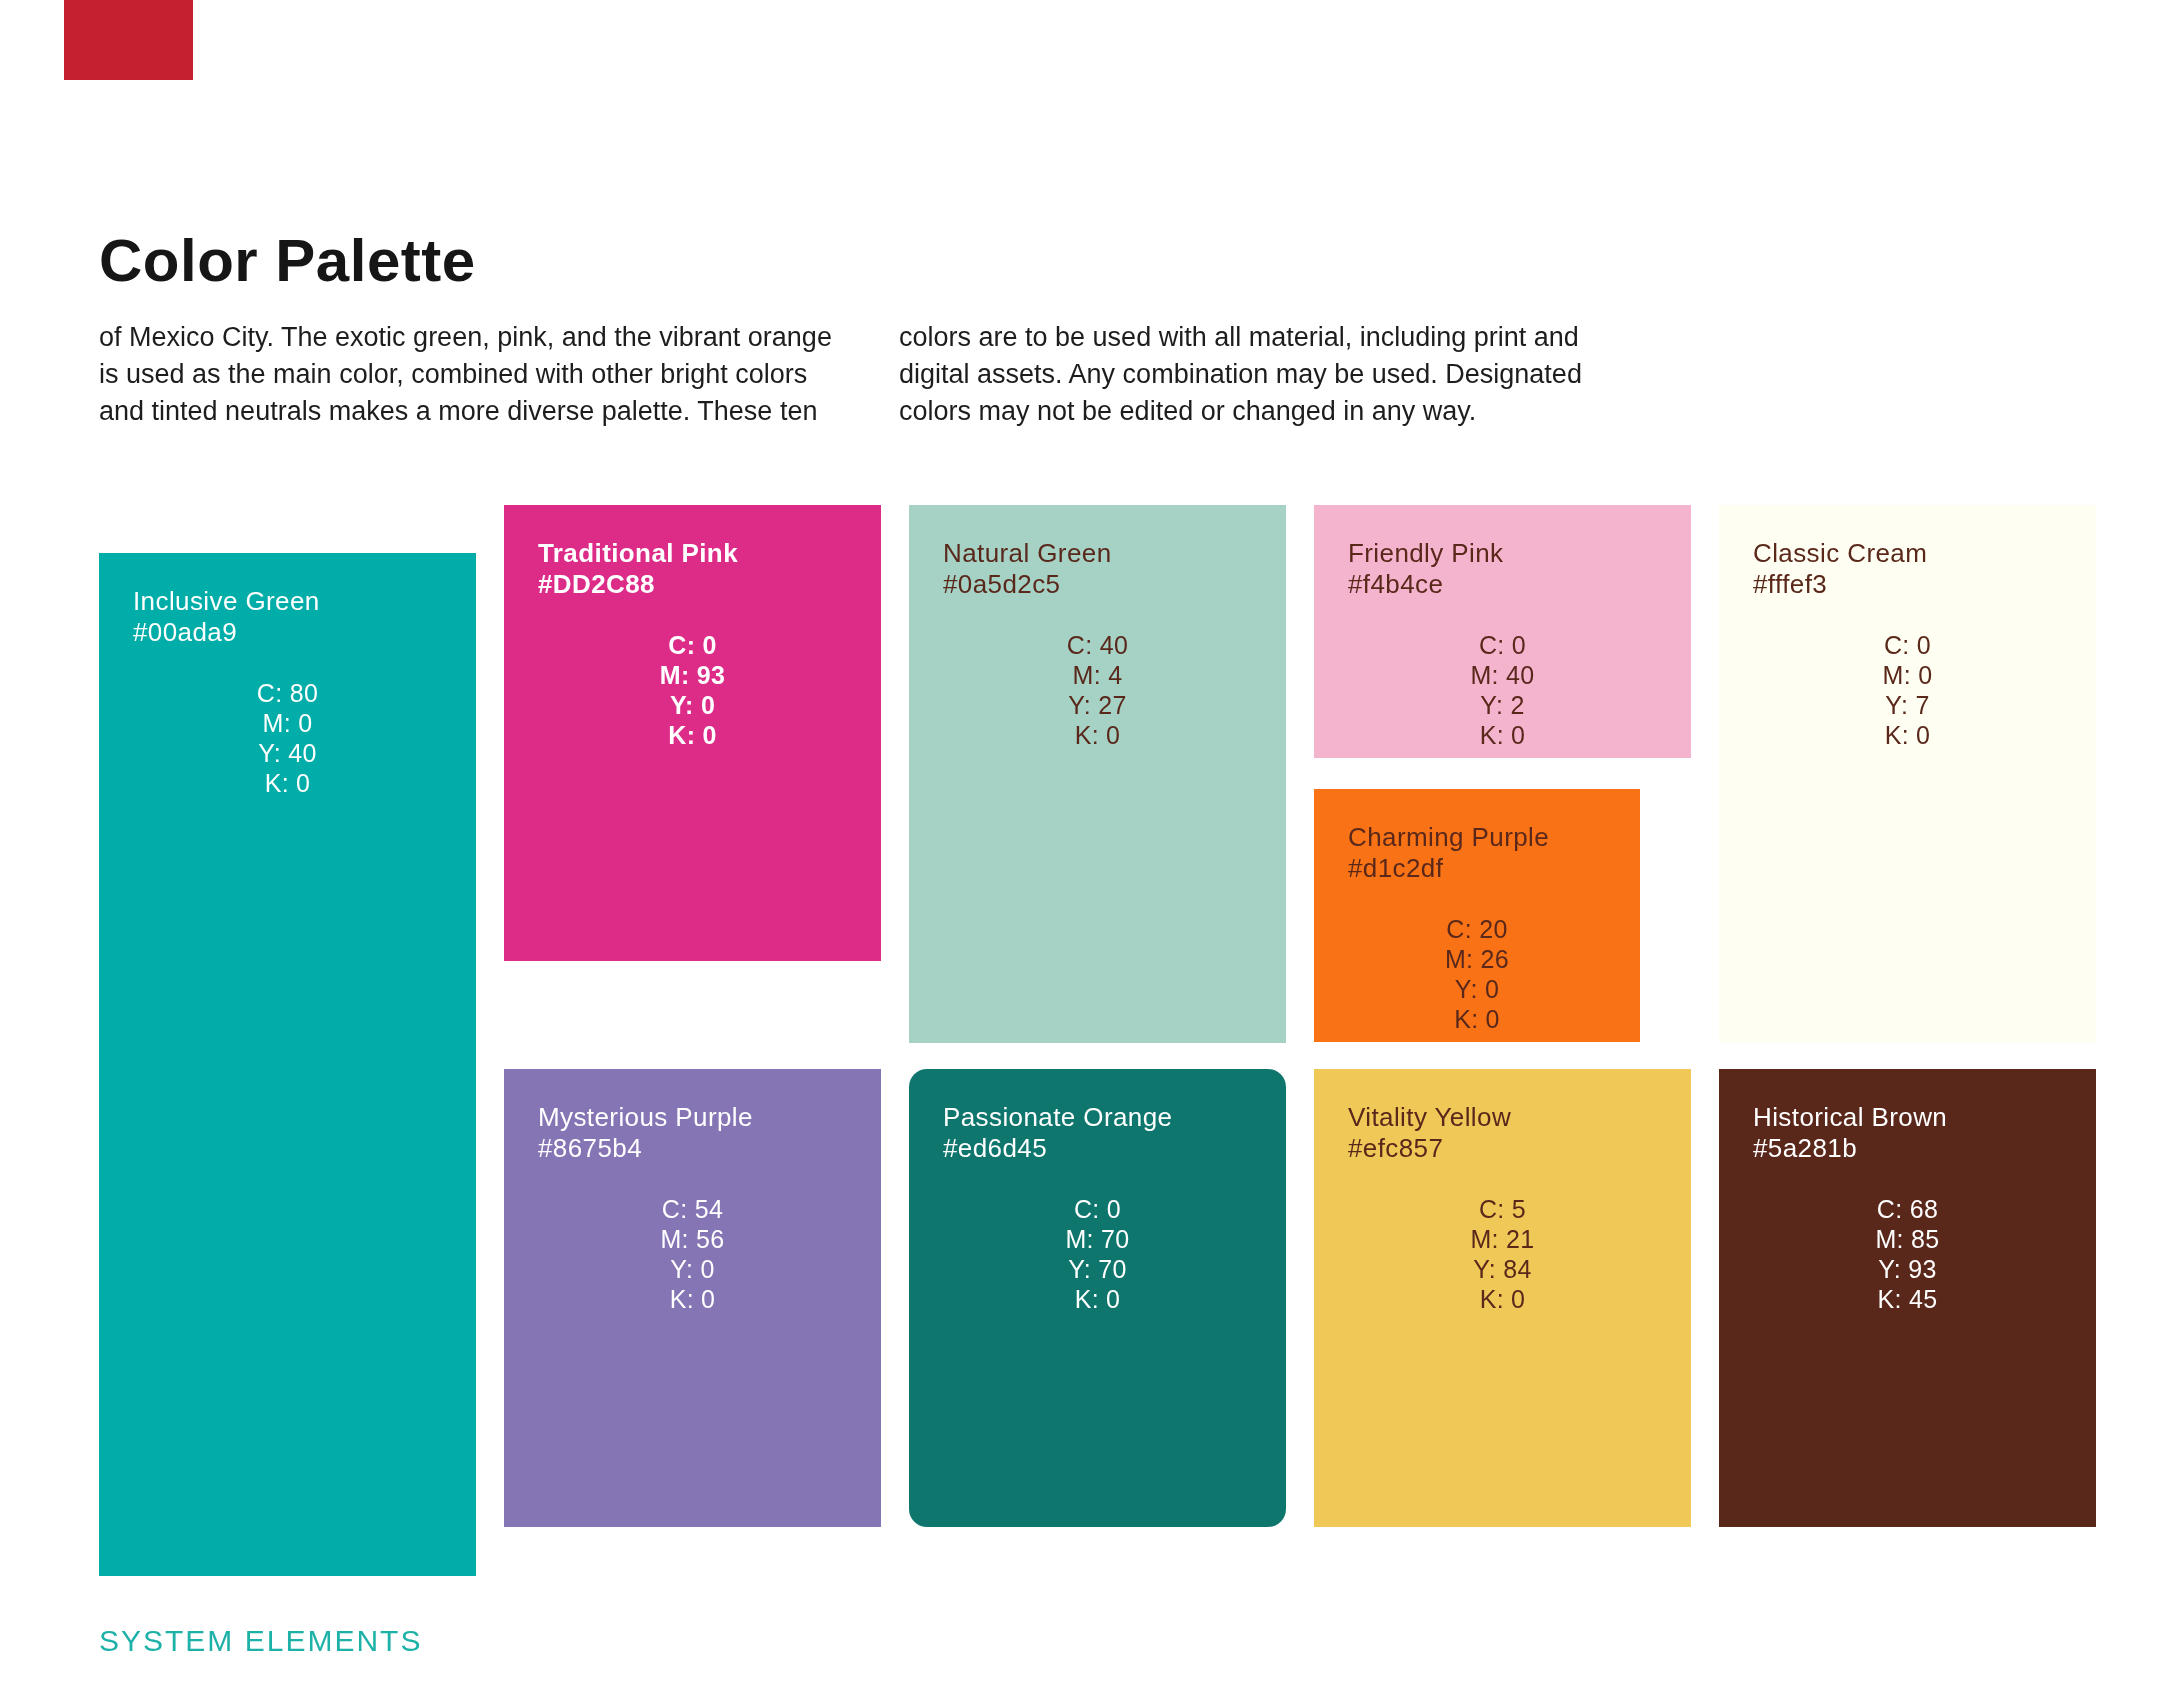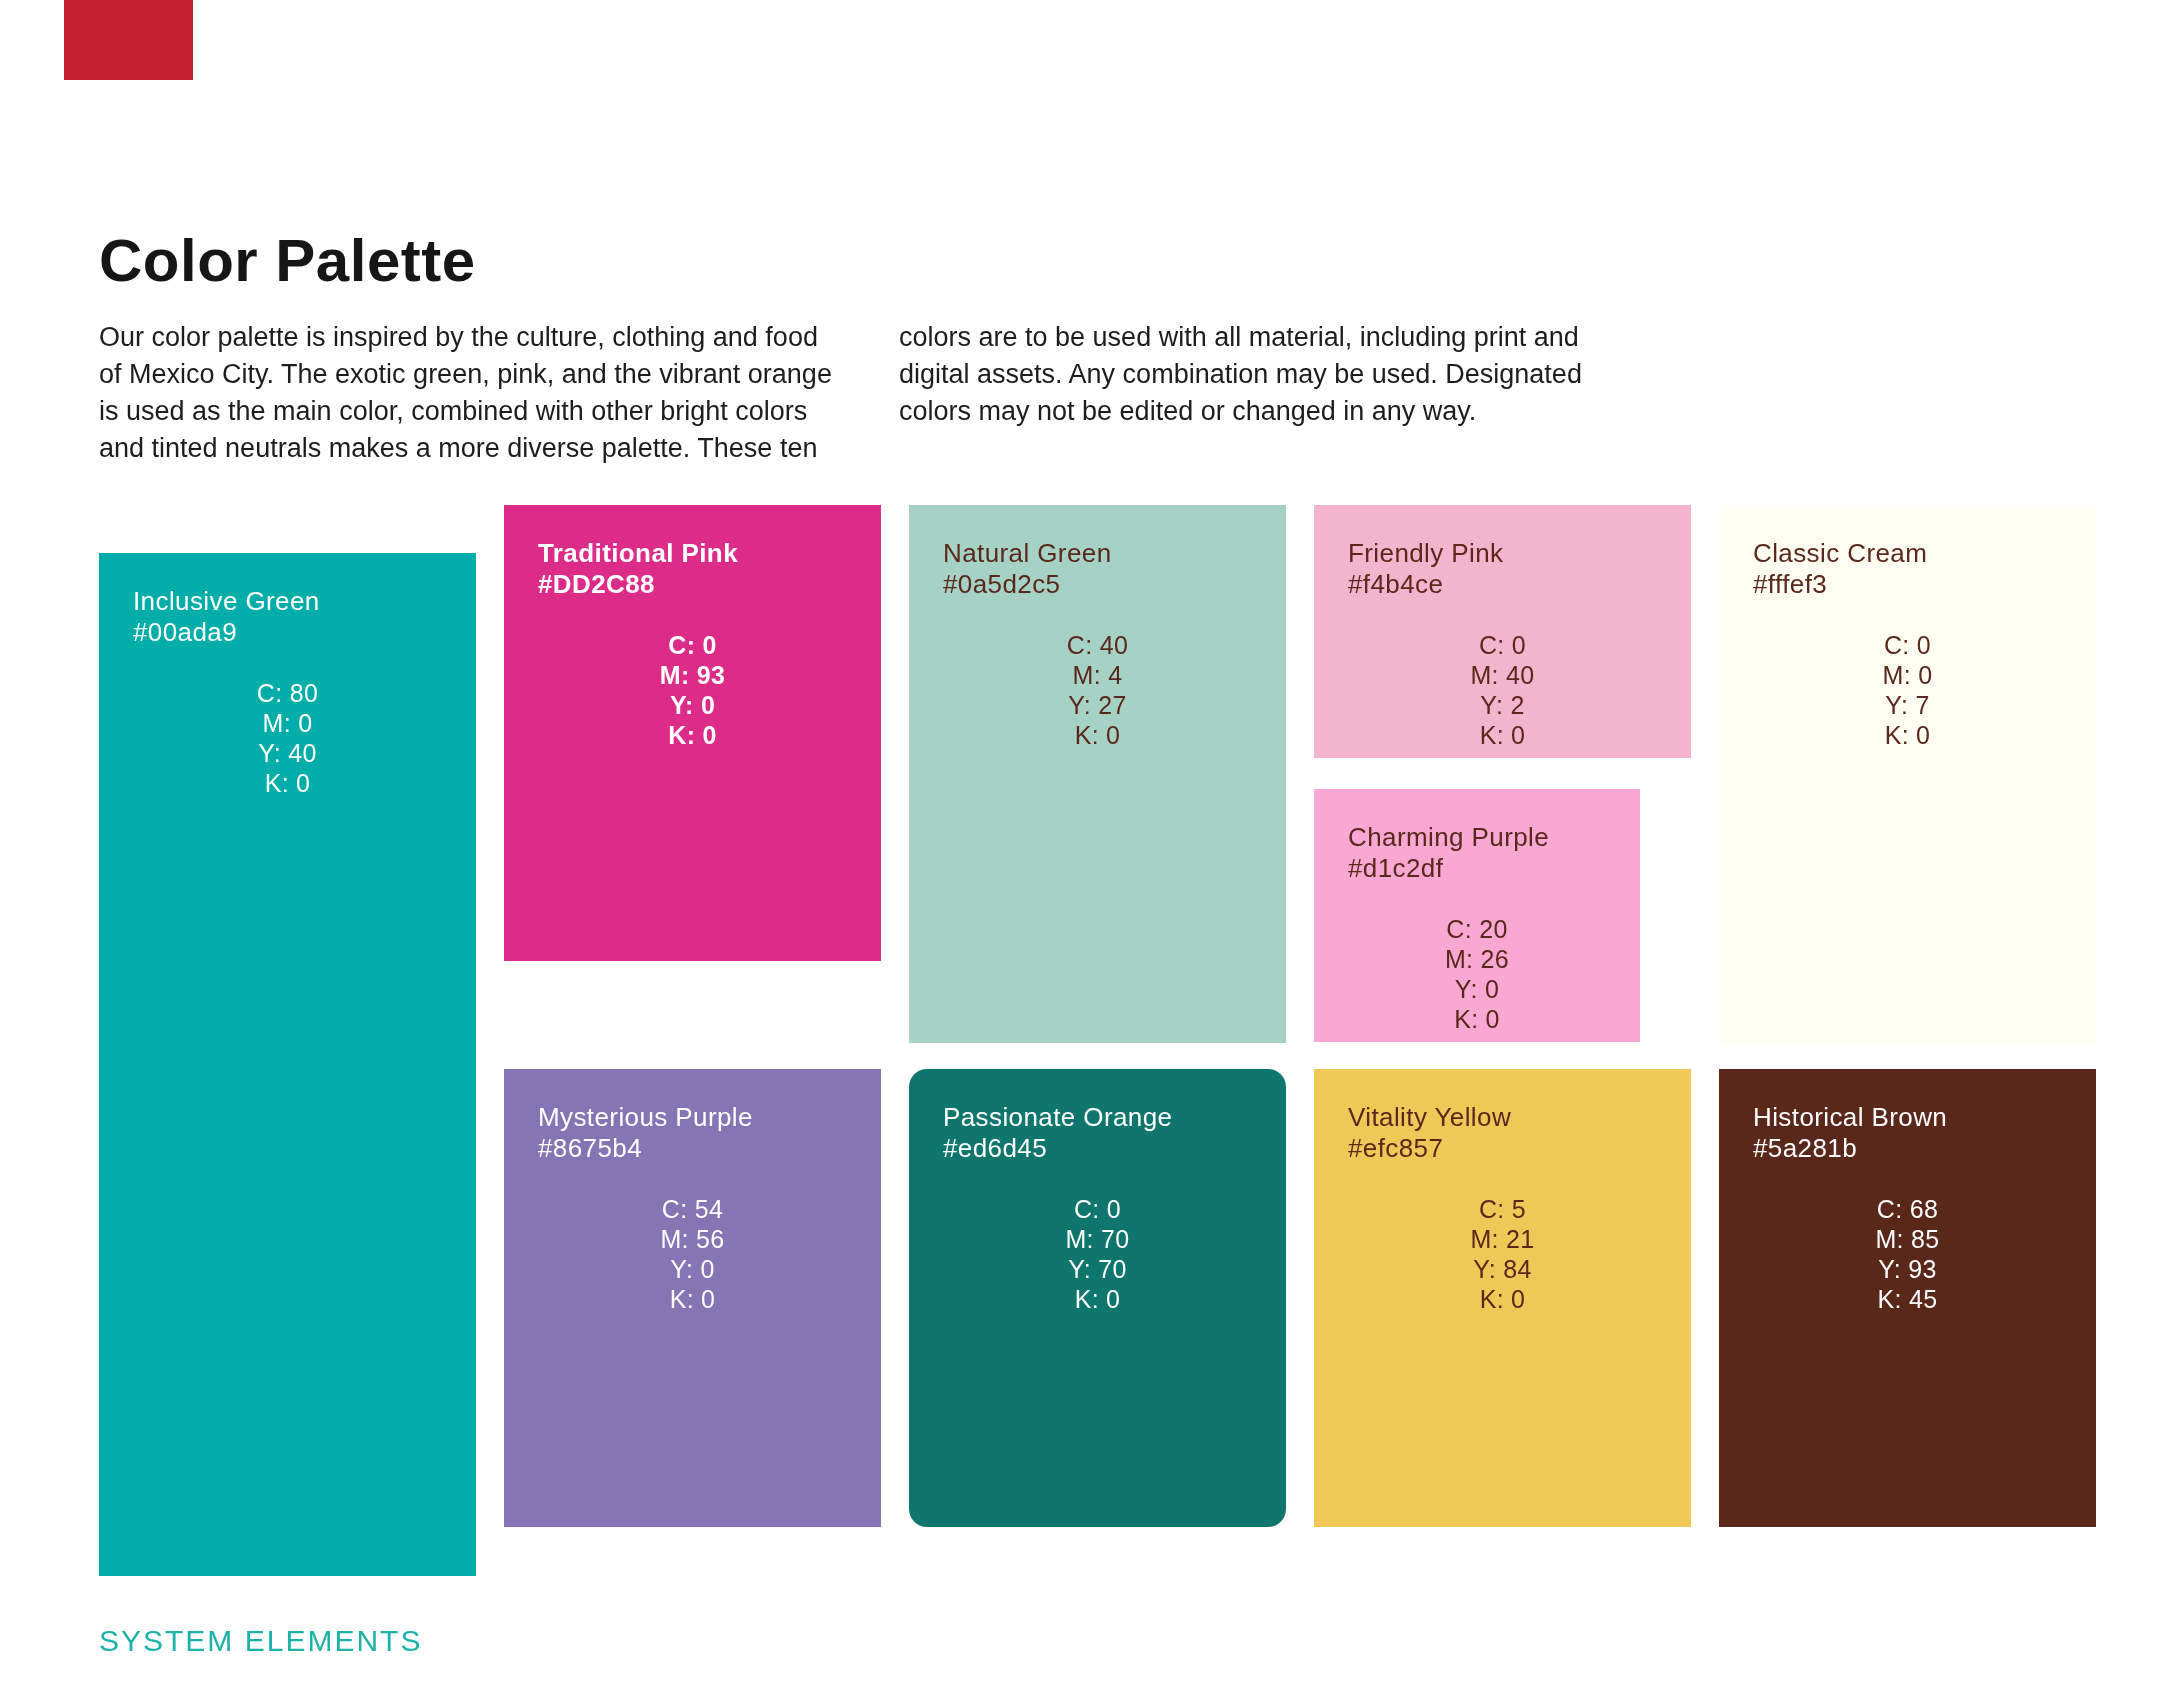--- a/index.html
+++ b/index.html
@@ -78,21 +78,20 @@
 <body>
 
 <div class="canvas">
 
   <div class="corner-accent" style="background: rgb(197, 32, 47);"></div>
 
   <h1 class="page-title" style="color: rgb(22, 22, 22);">Color Palette</h1>
 
   <div class="intro">
     <div class="intro-col intro-left" style="color: rgb(29, 29, 29);">
-      <div class="line">Our color palette is inspired by the culture, clothing and food</div>
       <div class="line">of Mexico City. The exotic green, pink, and the vibrant orange</div>
       <div class="line">is used as the main color, combined with other bright colors</div>
       <div class="line">and tinted neutrals makes a more diverse palette. These ten</div>
     </div>
     <div class="intro-col intro-right" style="color: rgb(29, 29, 29);">
       <div class="line">colors are to be used with all material, including print and</div>
       <div class="line">digital assets. Any combination may be used. Designated</div>
       <div class="line">colors may not be edited or changed in any way.</div>
     </div>
   </div>
@@ -156,21 +155,21 @@
     <div class="name">Friendly Pink</div>
     <div class="hex">#f4b4ce</div>
     <div class="cmyk">
       <div class="cmyk-line">C: 0</div>
       <div class="cmyk-line">M: 40</div>
       <div class="cmyk-line">Y: 2</div>
       <div class="cmyk-line">K: 0</div>
     </div>
   </div>
 
-  <div class="swatch" style="left: 1314px; top: 789px; width: 326px; height: 253px; background: #f9a8d4; color: rgb(90, 40, 27);">
+  <div class="swatch" style="left: 1314px; top: 789px; width: 326px; height: 253px; background: #f97316; color: rgb(90, 40, 27);">
     <div class="name">Charming Purple</div>
     <div class="hex">#d1c2df</div>
     <div class="cmyk">
       <div class="cmyk-line">C: 20</div>
       <div class="cmyk-line">M: 26</div>
       <div class="cmyk-line">Y: 0</div>
       <div class="cmyk-line">K: 0</div>
     </div>
   </div>
 

